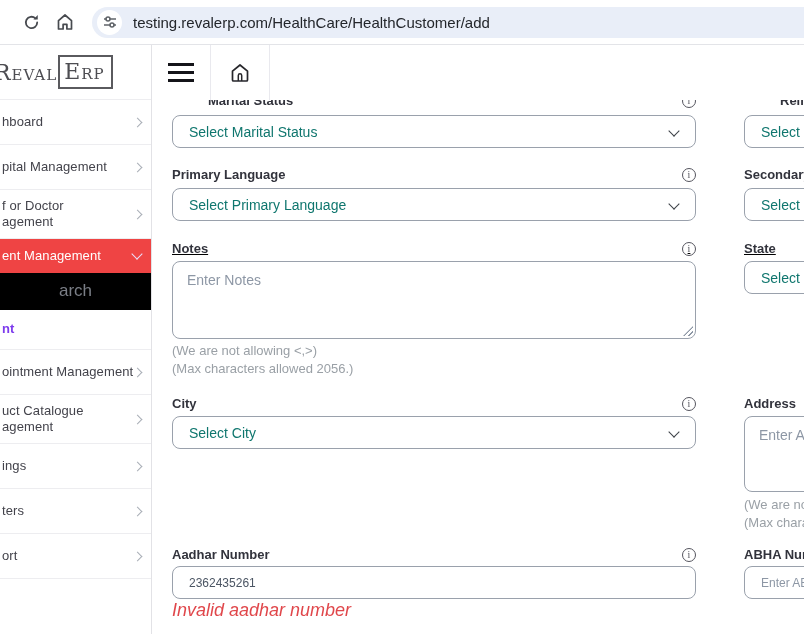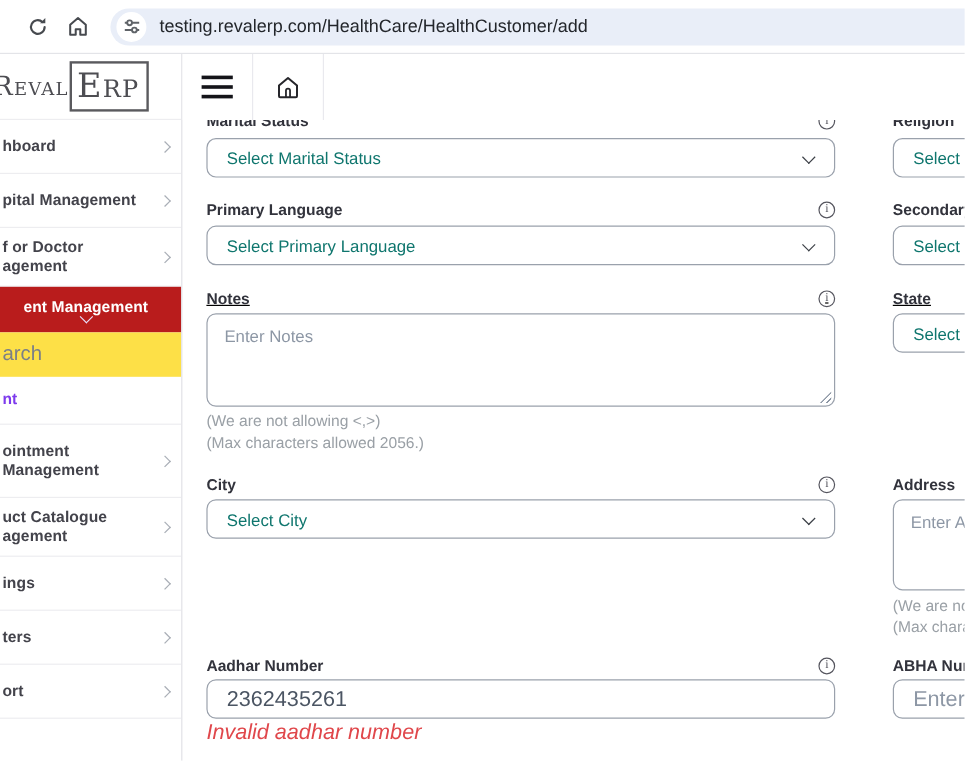--- a/index.html
+++ b/index.html
@@ -19,35 +19,35 @@
 
   
   .app { display:flex; height:589px; }
 
   
   .sidebar { width:152px; flex-shrink:0; background:#fff; border-right:1px solid #e2e2e6;
              display:flex; flex-direction:column; overflow:hidden; }
   .logo-area { height:54px; display:flex; align-items:center; padding-left:0;
                font-family:"DejaVu Serif", serif; color:#4d4d52; }
   .logo-reval { font-variant:small-caps; font-size:22px; letter-spacing:1px; margin-left:-6px; }
-  .logo-erp { font-variant:small-caps; font-size:28px; letter-spacing:1px;
+  .logo-erp { font-variant:small-caps; font-size:22px; letter-spacing:1px;
               border:2px solid #5a5a5e; padding:2px 6px 3px 4px; margin-left:1px; }
   .nav { border-top:1px solid #ededf0; }
   .nav-item { display:flex; align-items:center; justify-content:space-between;
               padding:14px 10px 14px 2px; border-bottom:1px solid #ededf0; cursor:pointer; }
   .nav-item.two-line { padding-top:8px; padding-bottom:8px; }
-  .nav-label { font-size:13px; font-weight:700; color:#43434b; letter-spacing:.1px;
+  .nav-label { font-size:13px; font-weight:400; color:#43434b; letter-spacing:.1px;
                white-space:pre-line; line-height:16px; }
   .chev-r { width:7px; height:7px; border-top:1.6px solid #a9aeb6; border-right:1.6px solid #a9aeb6;
             transform:rotate(45deg); flex-shrink:0; }
-  .nav-item.active { background:#b91c1c; padding-top:9px; padding-bottom:9px; border-bottom:none;flex-direction:column; }
+  .nav-item.active { background:#ef4444; padding-top:9px; padding-bottom:9px; border-bottom:none; }
   .nav-item.active .nav-label { color:#fff; }
   .chev-d-white { width:8px; height:8px; border-top:1.7px solid #e9defb; border-right:1.7px solid #e9defb;
                   transform:rotate(135deg); margin-top:-4px; flex-shrink:0; }
-  .side-search { background:#fde047; padding:8px 2px 9px; font-size:17px; color:#7b7f87; cursor:text; }
+  .side-search { background:#000000; padding:8px 2px 9px; font-size:17px; color:#7b7f87; cursor:text;text-align:center; }
   .side-link { padding:11px 2px 13px; font-size:13px; font-weight:700; color:#7d3bed;
                border-bottom:1px solid #ededf0; cursor:pointer; }
 
   
   .main { flex:1; display:flex; flex-direction:column; overflow:hidden; }
   .app-header { height:55px; display:flex; flex-shrink:0; background:#fff; }
   .hdr-cell { width:59px; display:flex; align-items:center; justify-content:center;
               border-right:1px solid #e9e9ee; cursor:pointer; }
   .burger { display:flex; flex-direction:column; gap:5px; }
   .burger span { display:block; width:26px; height:3px; background:#141419; }
@@ -69,27 +69,27 @@
   .chev-sel { position:absolute; right:17px; top:11px; width:8px; height:8px;
               border-top:1.6px solid #3c4047; border-right:1.6px solid #3c4047; transform:rotate(135deg); }
   .txt-area { position:relative; border:1px solid #9aa1ac; border-radius:8px; background:#fff; }
   .txt-area textarea { width:100%; height:100%; border:none; outline:none; resize:none; background:transparent;
                        padding:10px 14px; font-family:"Liberation Sans", sans-serif; font-size:14px; color:#4b5563; }
   .txt-area textarea::placeholder { color:#8d97a5; }
   .resize-grip { position:absolute; right:2px; bottom:2px; width:10px; height:10px;
                  background:repeating-linear-gradient(-45deg, transparent 0 2.4px, #8d97a5 2.4px 3.8px);
                  clip-path:polygon(100% 0, 100% 100%, 0 100%); pointer-events:none; }
   .f-input { width:100%; height:33px; border:1px solid #9aa1ac; border-radius:8px; outline:none;
-             padding:0 16px; font-family:"Liberation Sans", sans-serif; font-size:18px; color:#4b5563; }
+             padding:0 16px; font-family:"Liberation Sans", sans-serif; font-size:12px; color:#4b5563; }
   .f-input::placeholder { color:#8d97a5; }
   .help-txt { font-size:13px; color:#9aa0a6; line-height:18px; white-space:nowrap; }
   .err-txt  { font-size:18px; color:#e0474b; line-height:15px;font-style:italic; }
 
   
-  .mt-n7  { margin-top:-7px; }
+  .mt-n7  { margin-top:-7px;margin-left:36px; }
   .mt-3 { margin-top:3px; } .mt-4 { margin-top:4px; } .mt-5 { margin-top:5px; }
   .mt-6 { margin-top:6px; } .mt-7 { margin-top:7px; }
   .mt-15 { margin-top:15px; } .mt-18 { margin-top:18px; } .mt-19 { margin-top:19px; }
   .mt-20 { margin-top:20px;text-decoration:underline; } .mt-98 { margin-top:98px; } .mt-102 { margin-top:102px; }
   .h-78 { height:78px; } .h-76 { height:76px; }
 
   svg { display:block; }
 </style>
 </head>
 <body>

